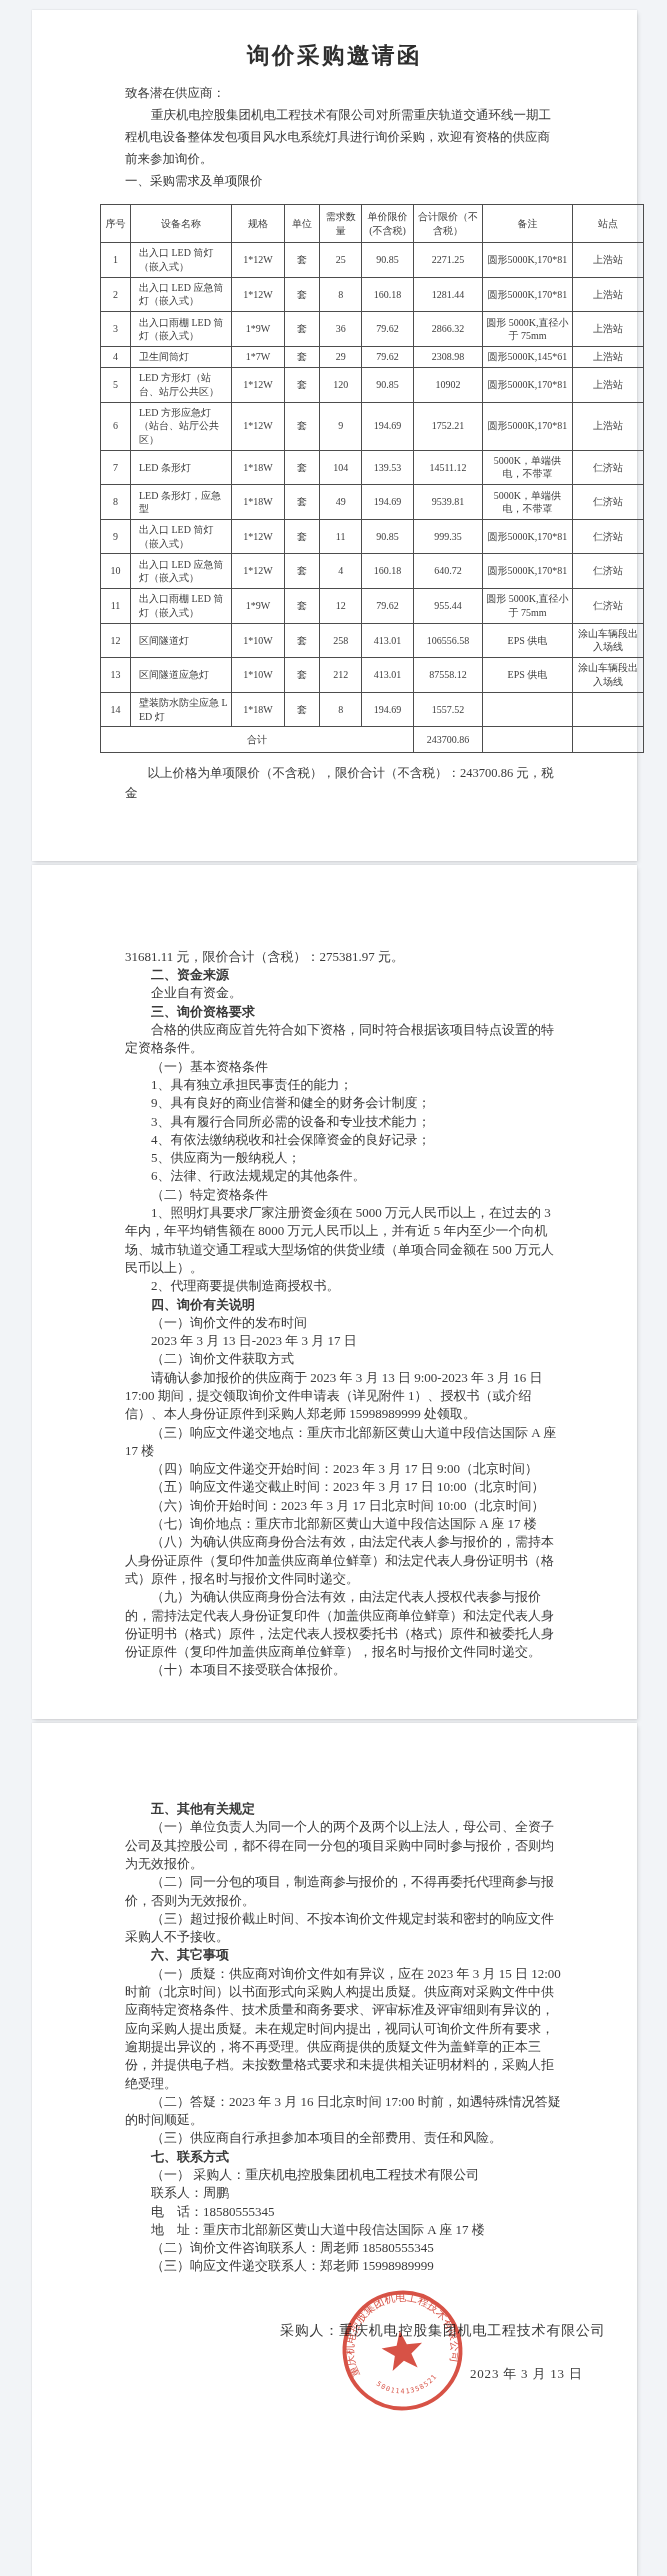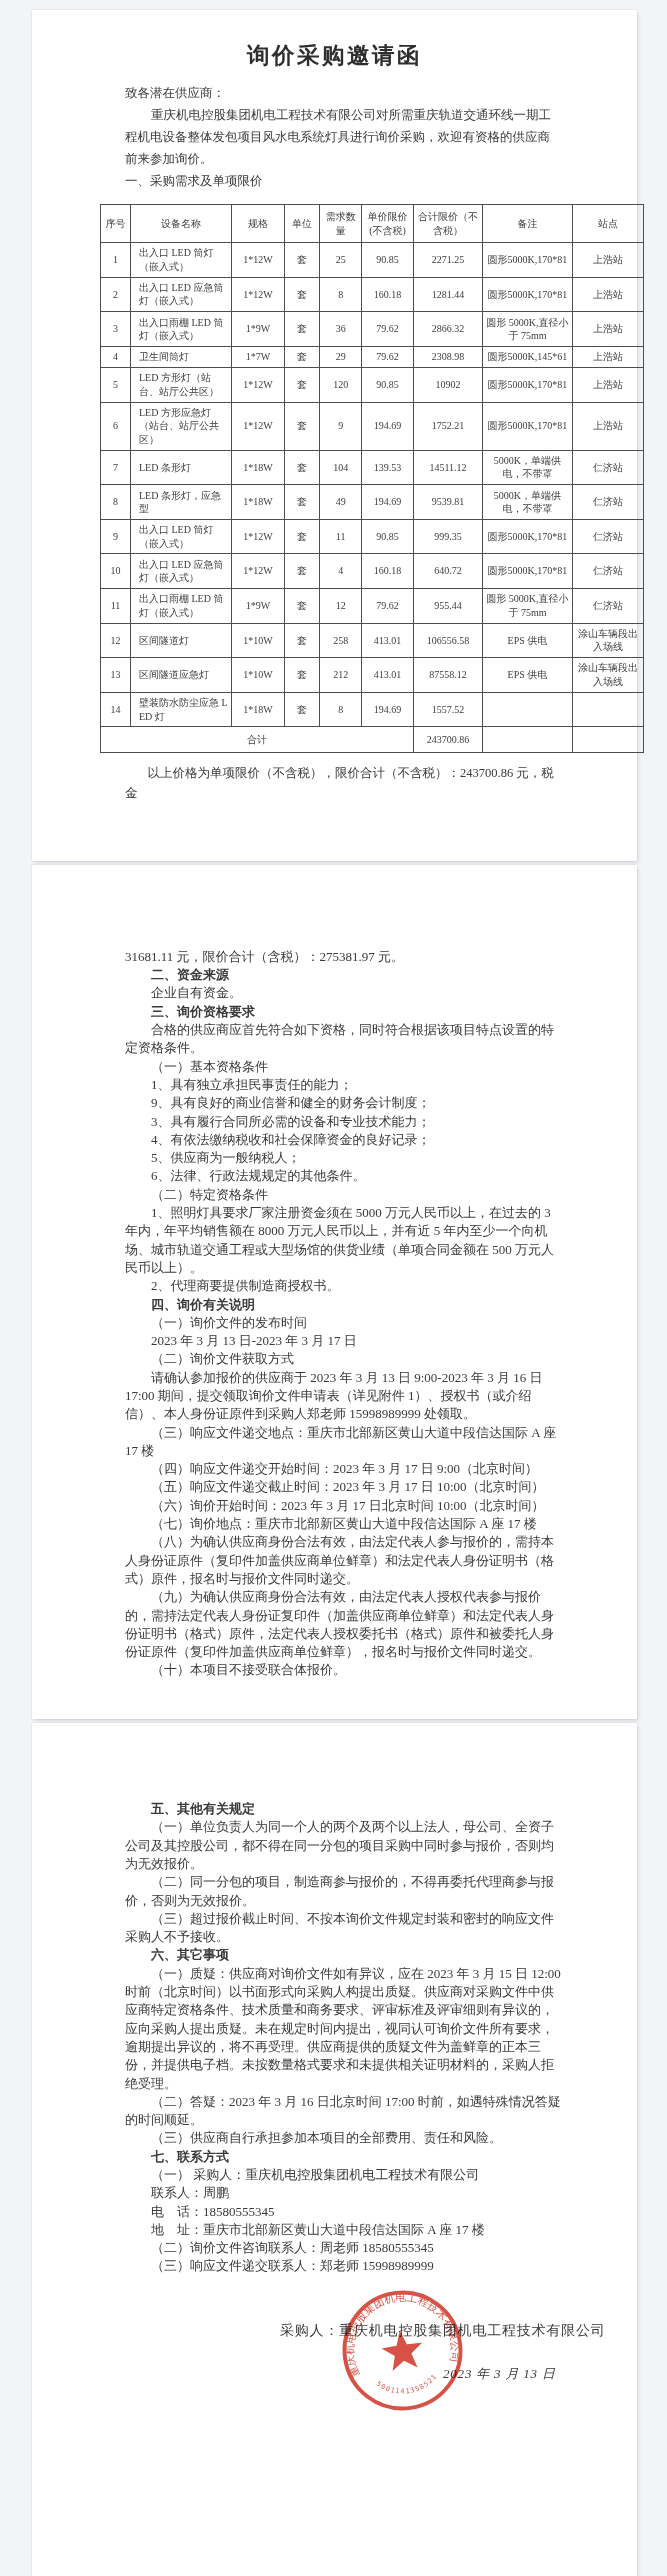--- a/index.html
+++ b/index.html
@@ -43,21 +43,21 @@
   .total-row td{padding:5.8px 2.5px;}
   .price-note{margin:10px 75px 0 93px;font-size:12.5px;line-height:20px;text-indent:22.5px;}
 
   
   .par{margin:0;font-size:13px;line-height:18.3px;text-indent:26px;}
   .par.cont{text-indent:0;}
   .par.h{font-weight:bold;}
 
   
   .sig-buyer{position:absolute;left:248px;top:599px;font-size:14px;letter-spacing:0.8px;}
-  .sig-date{position:absolute;left:411px;top:642px;font-size:13px;letter-spacing:0.8px;font-style:italic;}
+  .sig-date{position:absolute;left:438px;top:642px;font-size:13px;letter-spacing:0.8px;}
   .seal-wrap{
     position:absolute;left:307px;top:564px;width:127px;height:127px;
     transform:rotate(-8deg);opacity:.88;mix-blend-mode:multiply;pointer-events:none;
   }
 </style>
 </head>
 <body>
 
 <div class="pages">
 

